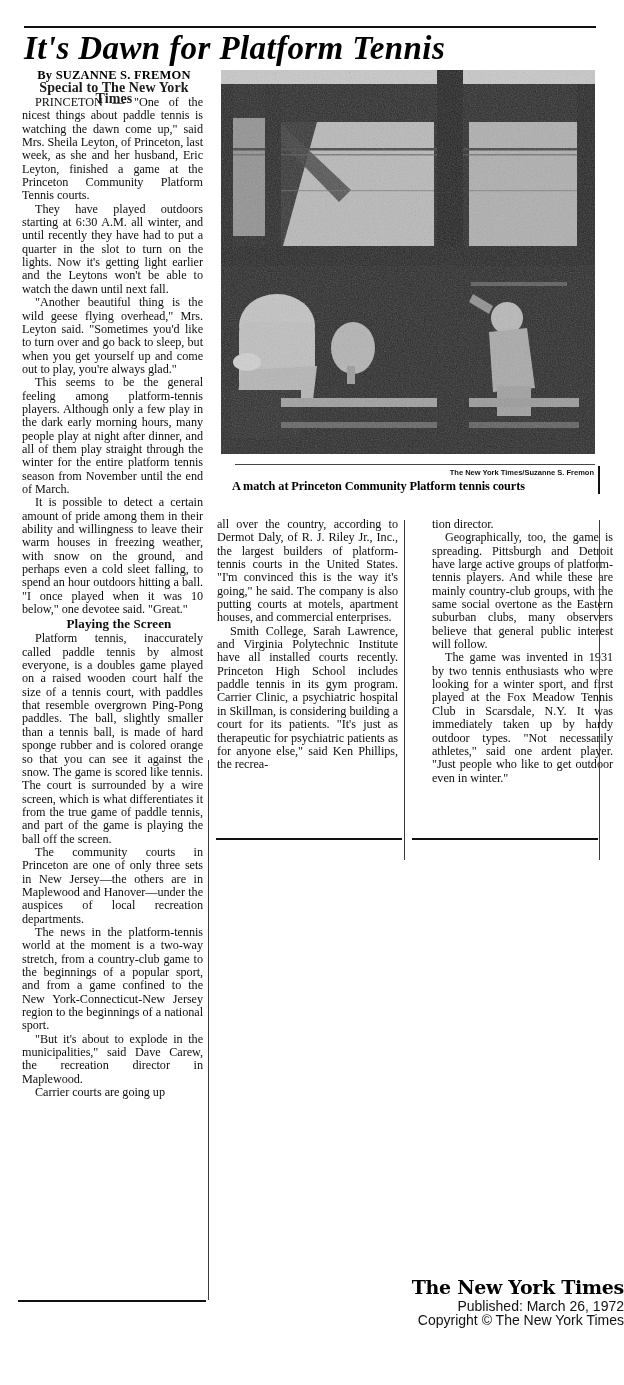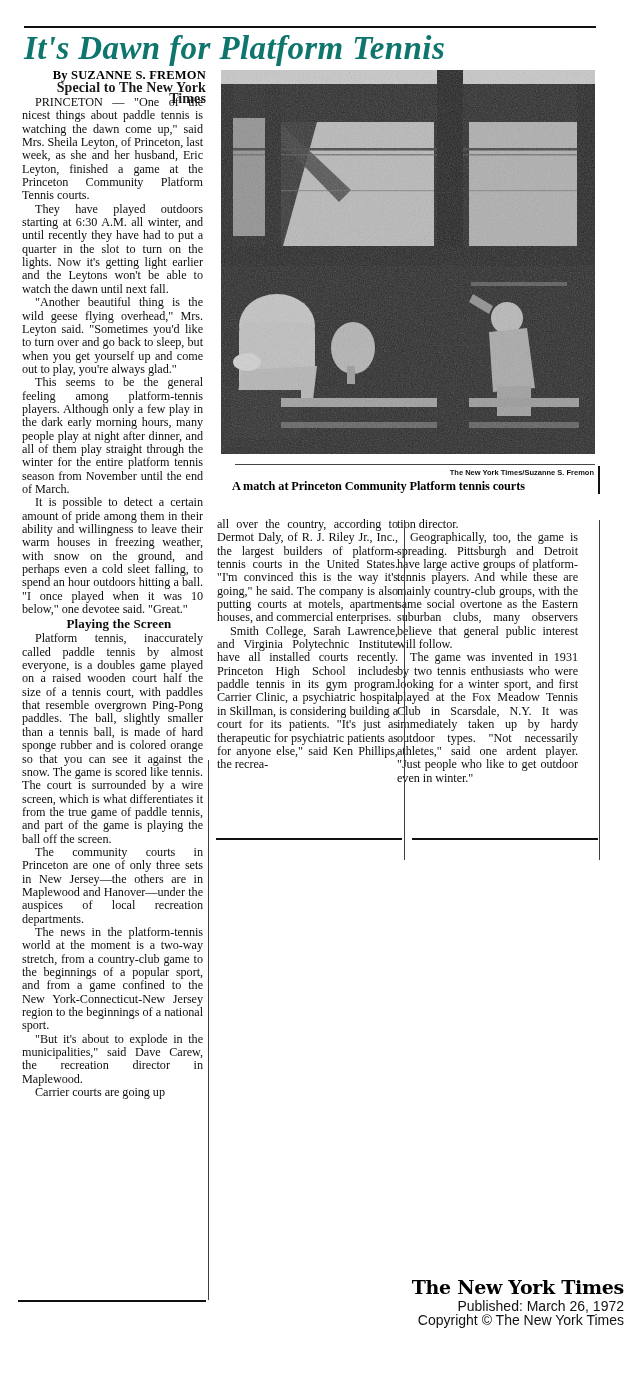--- a/index.html
+++ b/index.html
@@ -37,31 +37,31 @@
     position: absolute;
     left: 24px;
     top: 28px;
     width: 578px;
     font-family: "Liberation Serif", "DejaVu Serif", serif;
     font-style: italic;
     font-weight: bold;
     font-size: 33px;
     letter-spacing: 0.4px;
     line-height: 40px;
-    color: #0f766e;
+    color: #000000;
     white-space: nowrap;
   }
 
   
   .byline-block {
     position: absolute;
     left: 22px;
     top: 68px;
     width: 184px;
-    text-align: right;
+    text-align: center;
   }
   .byline-name {
     font-family: "Liberation Serif", "DejaVu Serif", serif;
     font-weight: bold;
     font-size: 12.5px;
     line-height: 14px;
     letter-spacing: 0.2px;
     color: #000;
   }
   .byline-sub {
@@ -137,21 +137,21 @@
     letter-spacing: -0.05px;
   }
   .col p {
     margin: 0;
     text-indent: 13px;
   }
   .col p.noindent { text-indent: 0; }
 
   .col1 { left: 22px; top: 96px; width: 181px; }
   .col2 { left: 217px; top: 518px; width: 181px; }
-  .col3 { left: 397px; top: 518px; width: 181px; }
+  .col3 { left: 432px; top: 518px; width: 181px; }
 
   .subhead {
     text-align: center;
     font-weight: bold;
     font-size: 13px;
     line-height: 16px;
     margin: 5px 0 3px 0;
     text-indent: 0;
     letter-spacing: 0.1px;
   }

